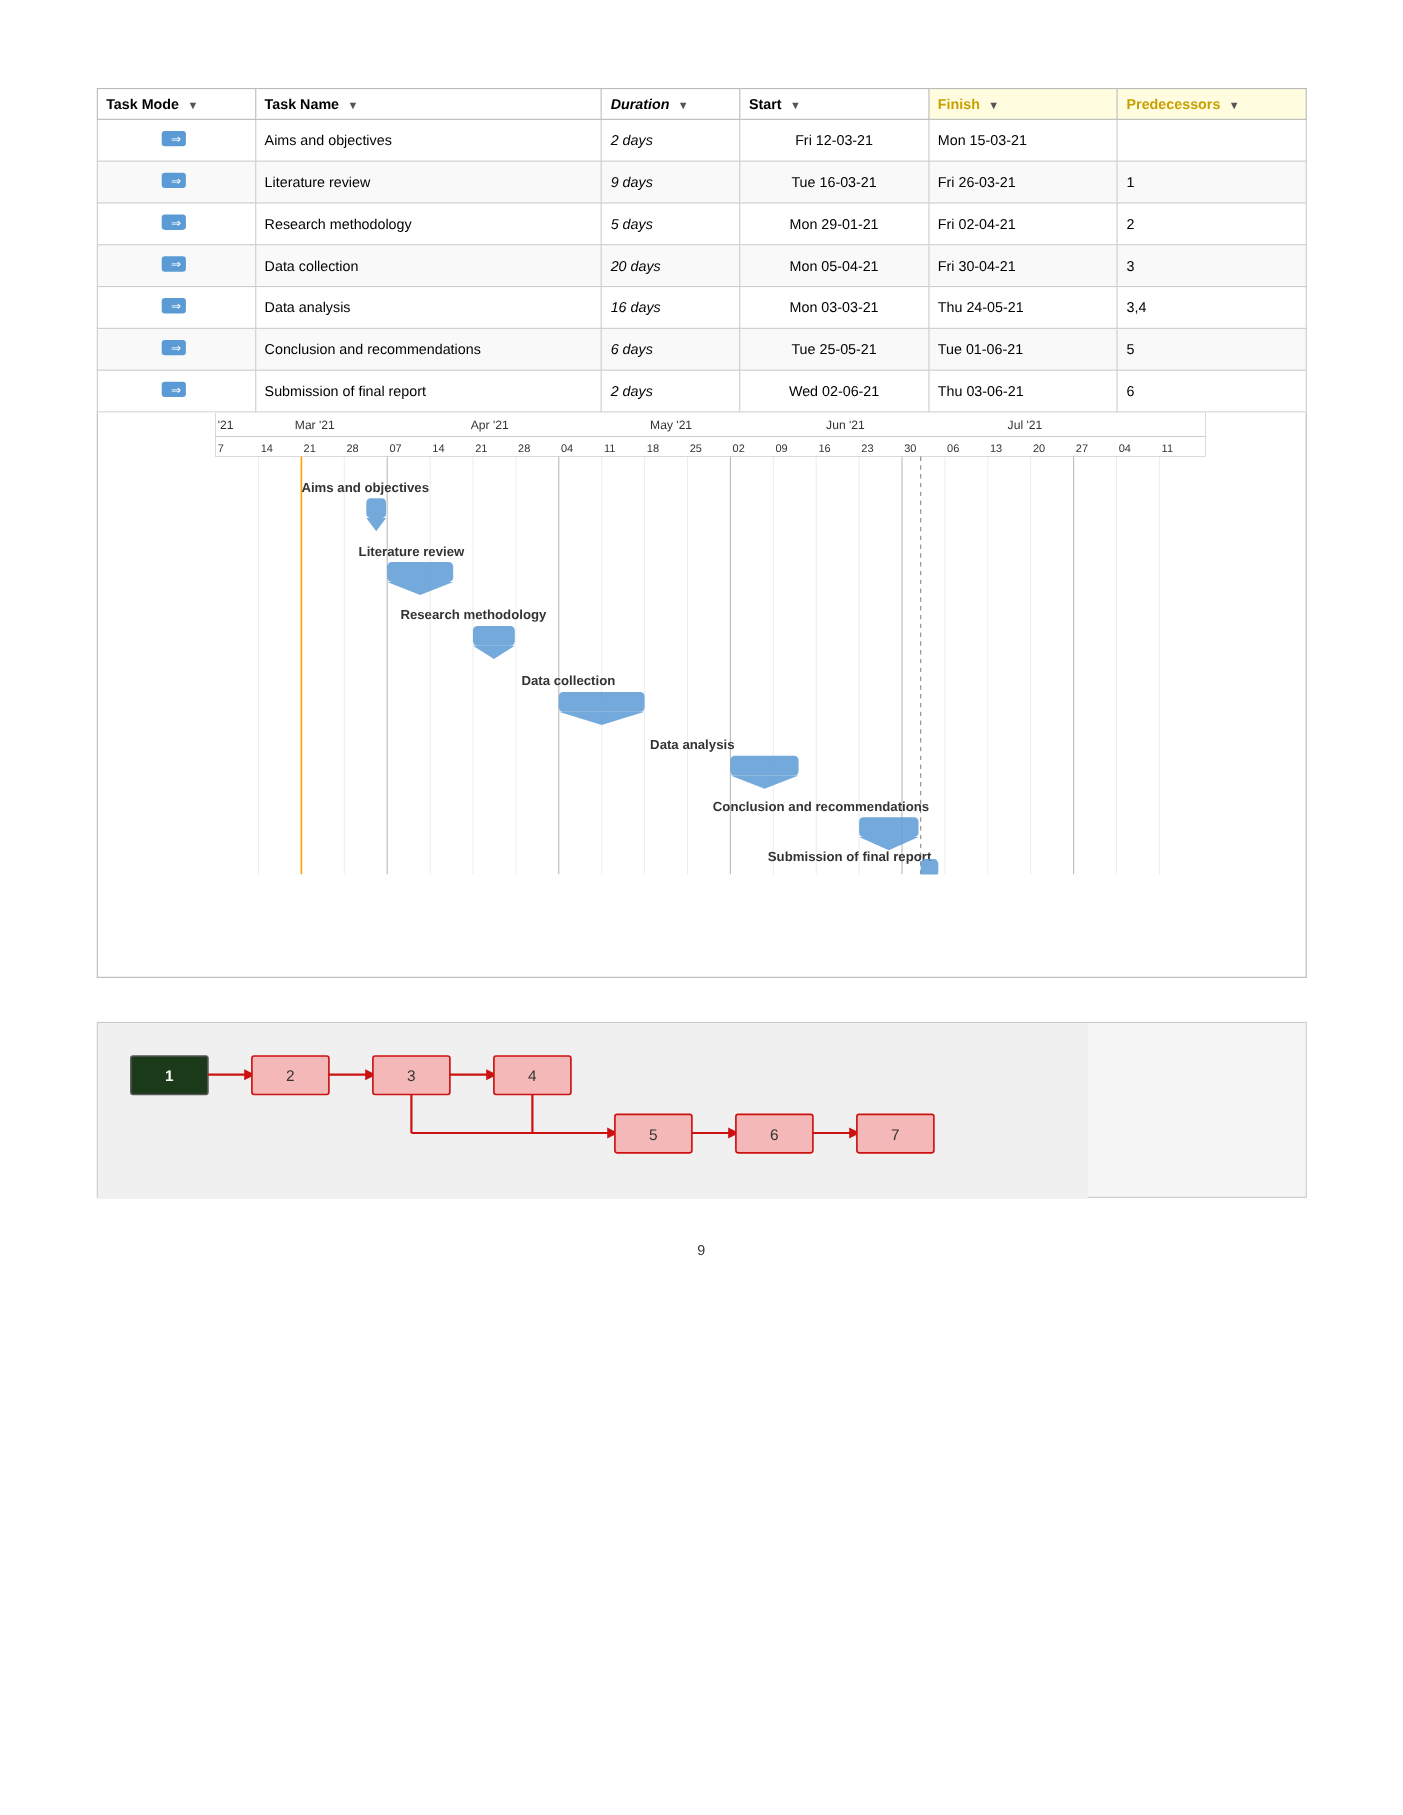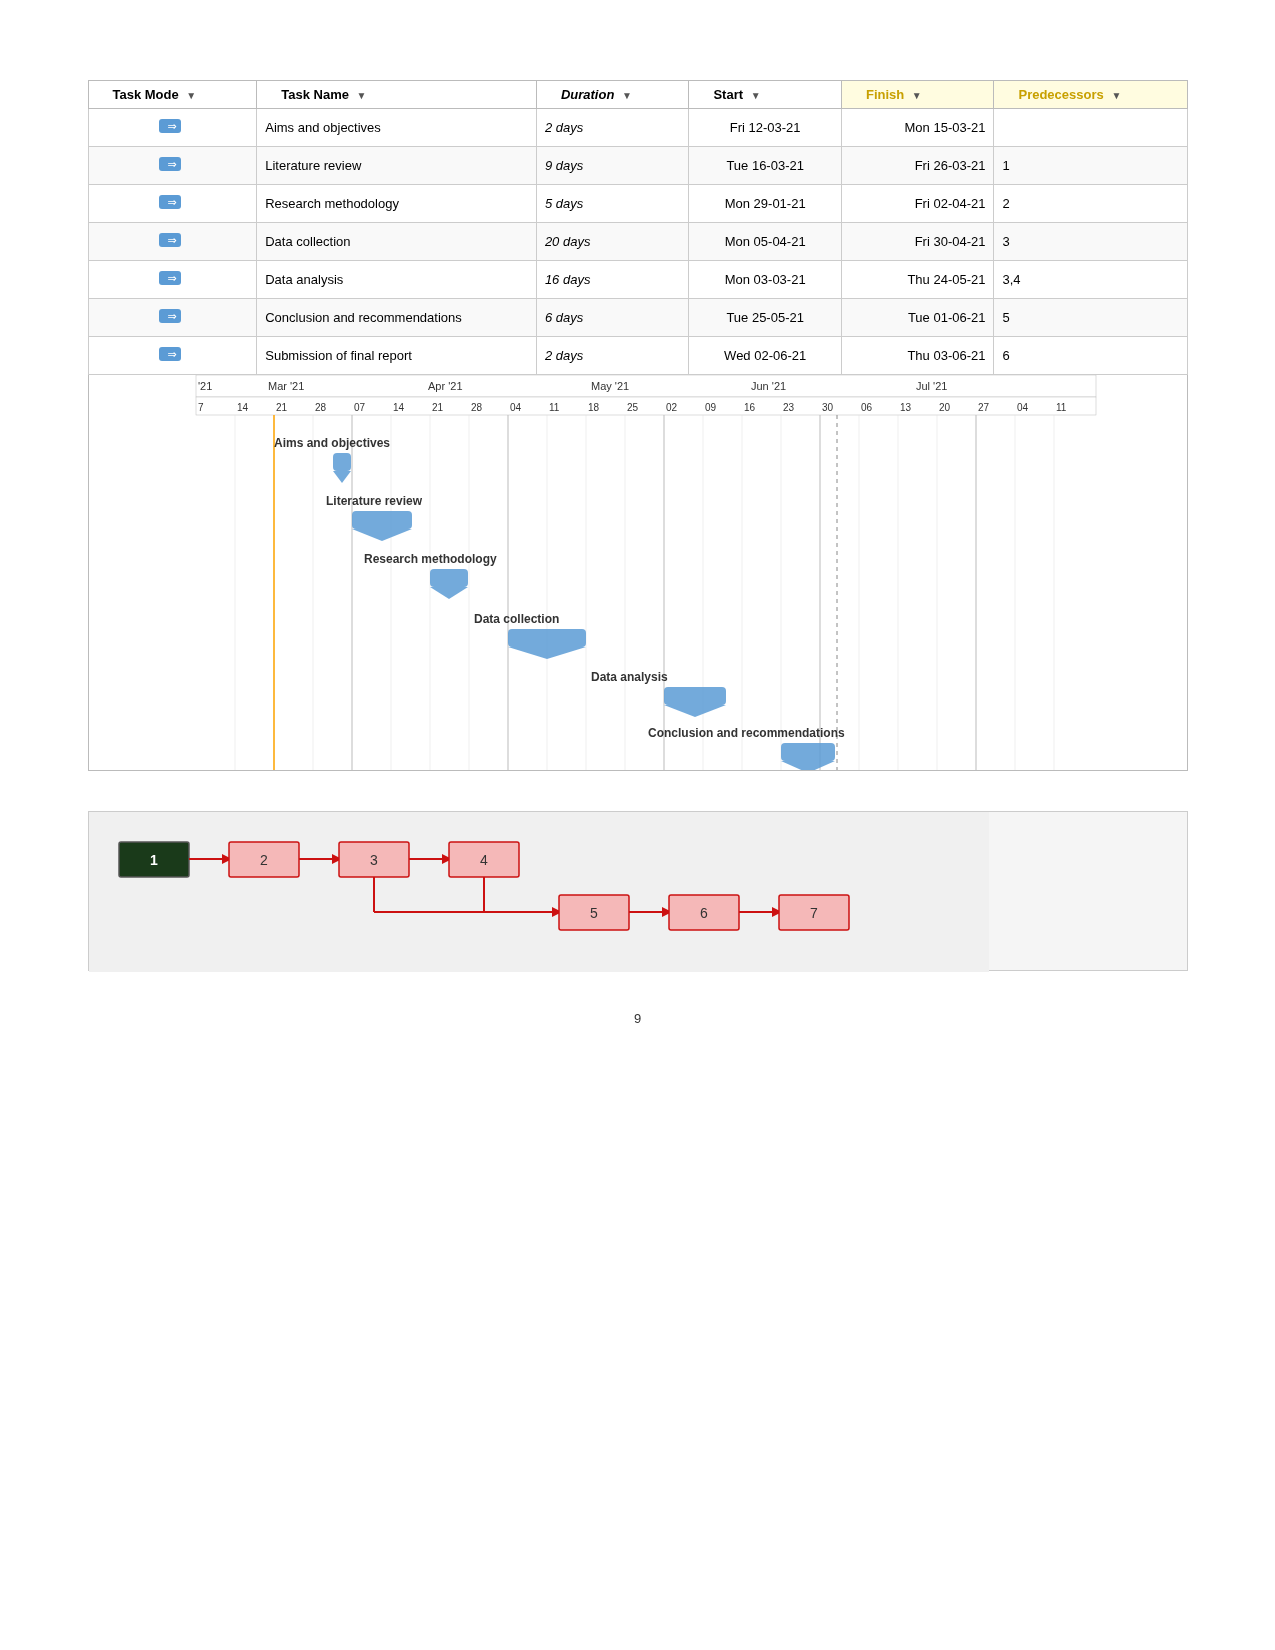--- a/index.html
+++ b/index.html
@@ -21,21 +21,21 @@
     
     .gantt-table {
       width: 100%;
       border-collapse: collapse;
       border: 1px solid #aaa;
       margin-bottom: 0;
     }
     .gantt-table th {
       background: #fff;
       border: 1px solid #bbb;
-      padding: 6px 24px;
+      padding: 6px 8px;
       text-align: left;
       font-weight: bold;
       font-size: 13px;
       white-space: nowrap;
     }
     .gantt-table th.finish-col {
       color: #c8a000;
       background: #fffde0;
     }
     .gantt-table th.predecessors-col {
@@ -52,40 +52,40 @@
       background: #f9f9f9;
     }
     .task-mode-cell {
       width: 36px;
       text-align: center;
     }
     .col-task-mode { width: 55px; }
     .col-task-name { width: 220px; }
     .col-duration { width: 85px; font-style: italic; }
     .col-start { width: 120px; text-align: center; }
-    .col-finish { width: 120px; text-align: right; }
+    .col-finish { width: 120px; }
     .col-predecessors { width: 100px; }
 
     
     .sort-arrow {
       display: inline-block;
       margin-left: 4px;
       font-size: 10px;
       color: #555;
     }
 
     
     .gantt-chart-section {
       margin-top: 0;
       border: 1px solid #bbb;
       border-top: none;
       background: #fff;
       position: relative;
       overflow: hidden;
-      height: 396px;
+      height: 514px;
       padding-left: 16px;
     }
 
     
     .network-diagram-section {
       margin-top: 40px;
       border: 1px solid #ccc;
       background: #f5f5f5;
       height: 160px;
       position: relative;

